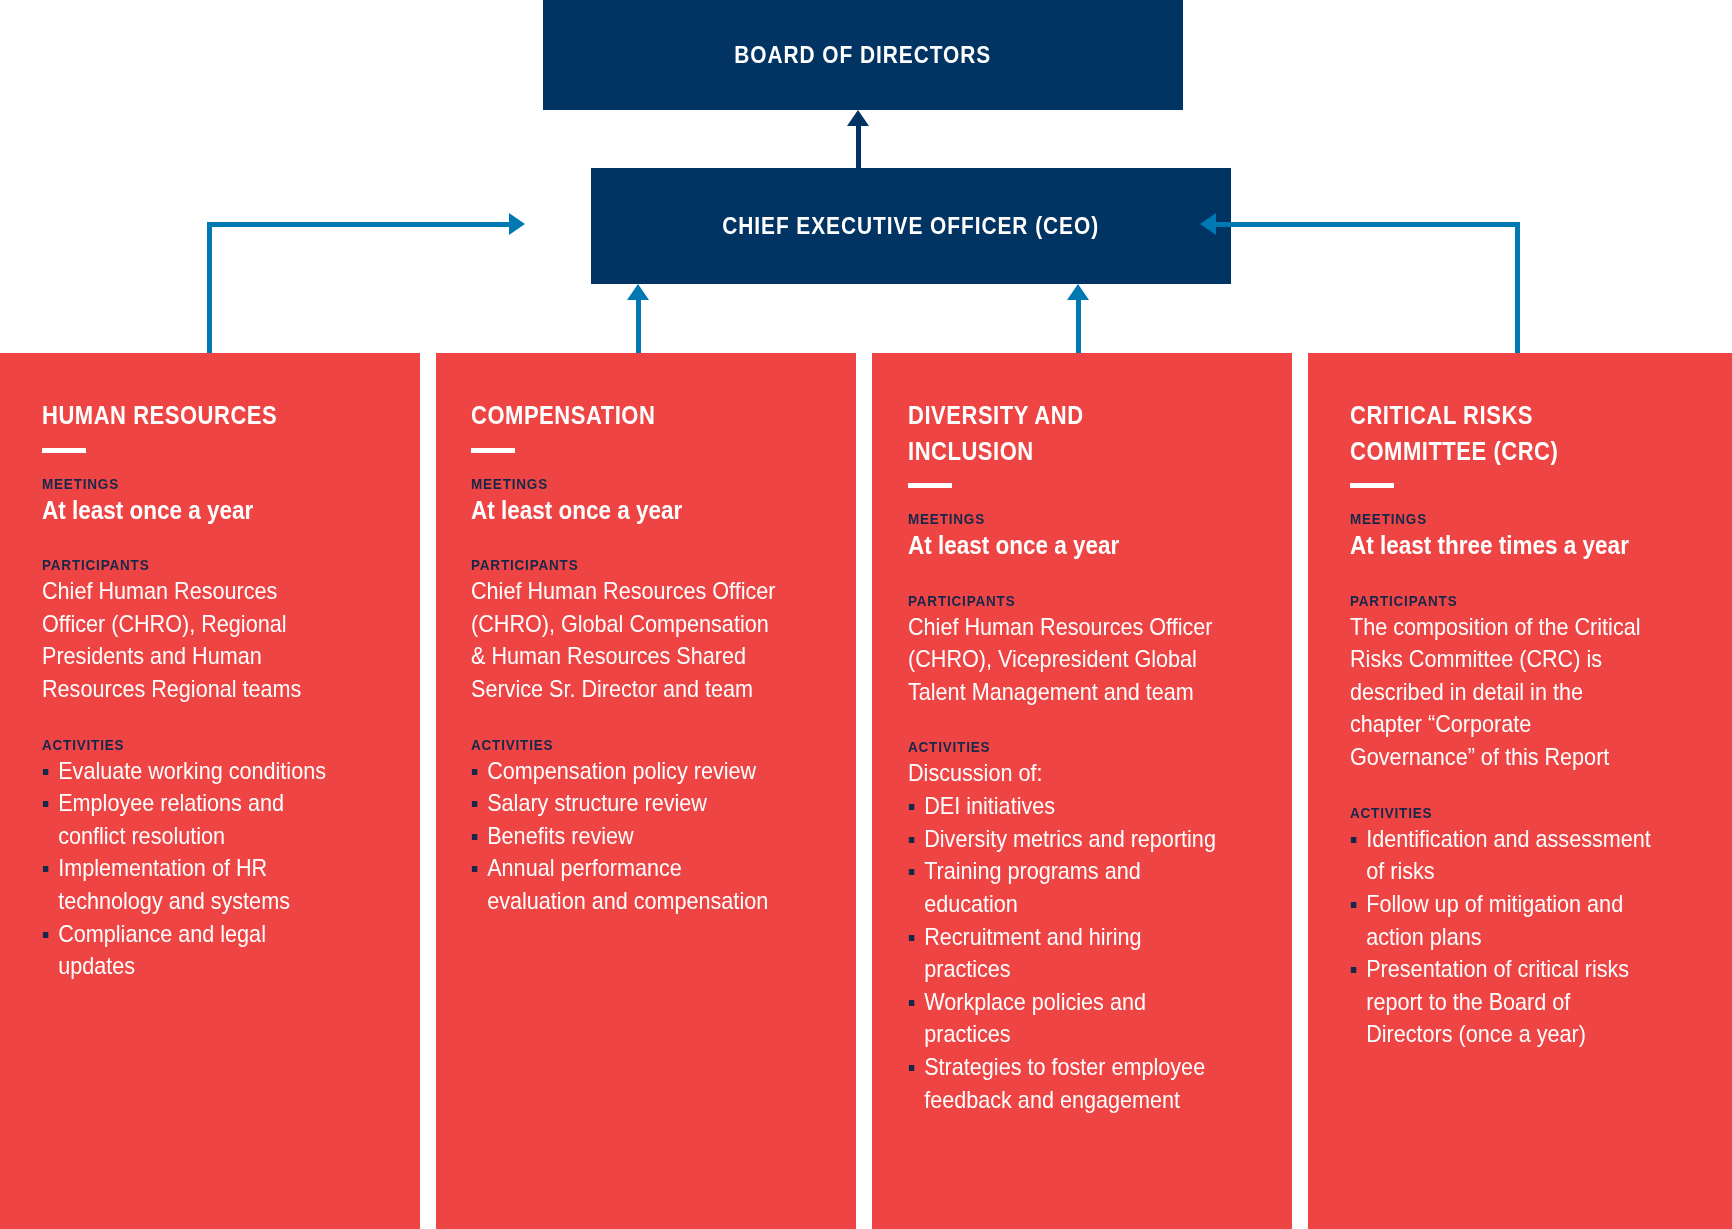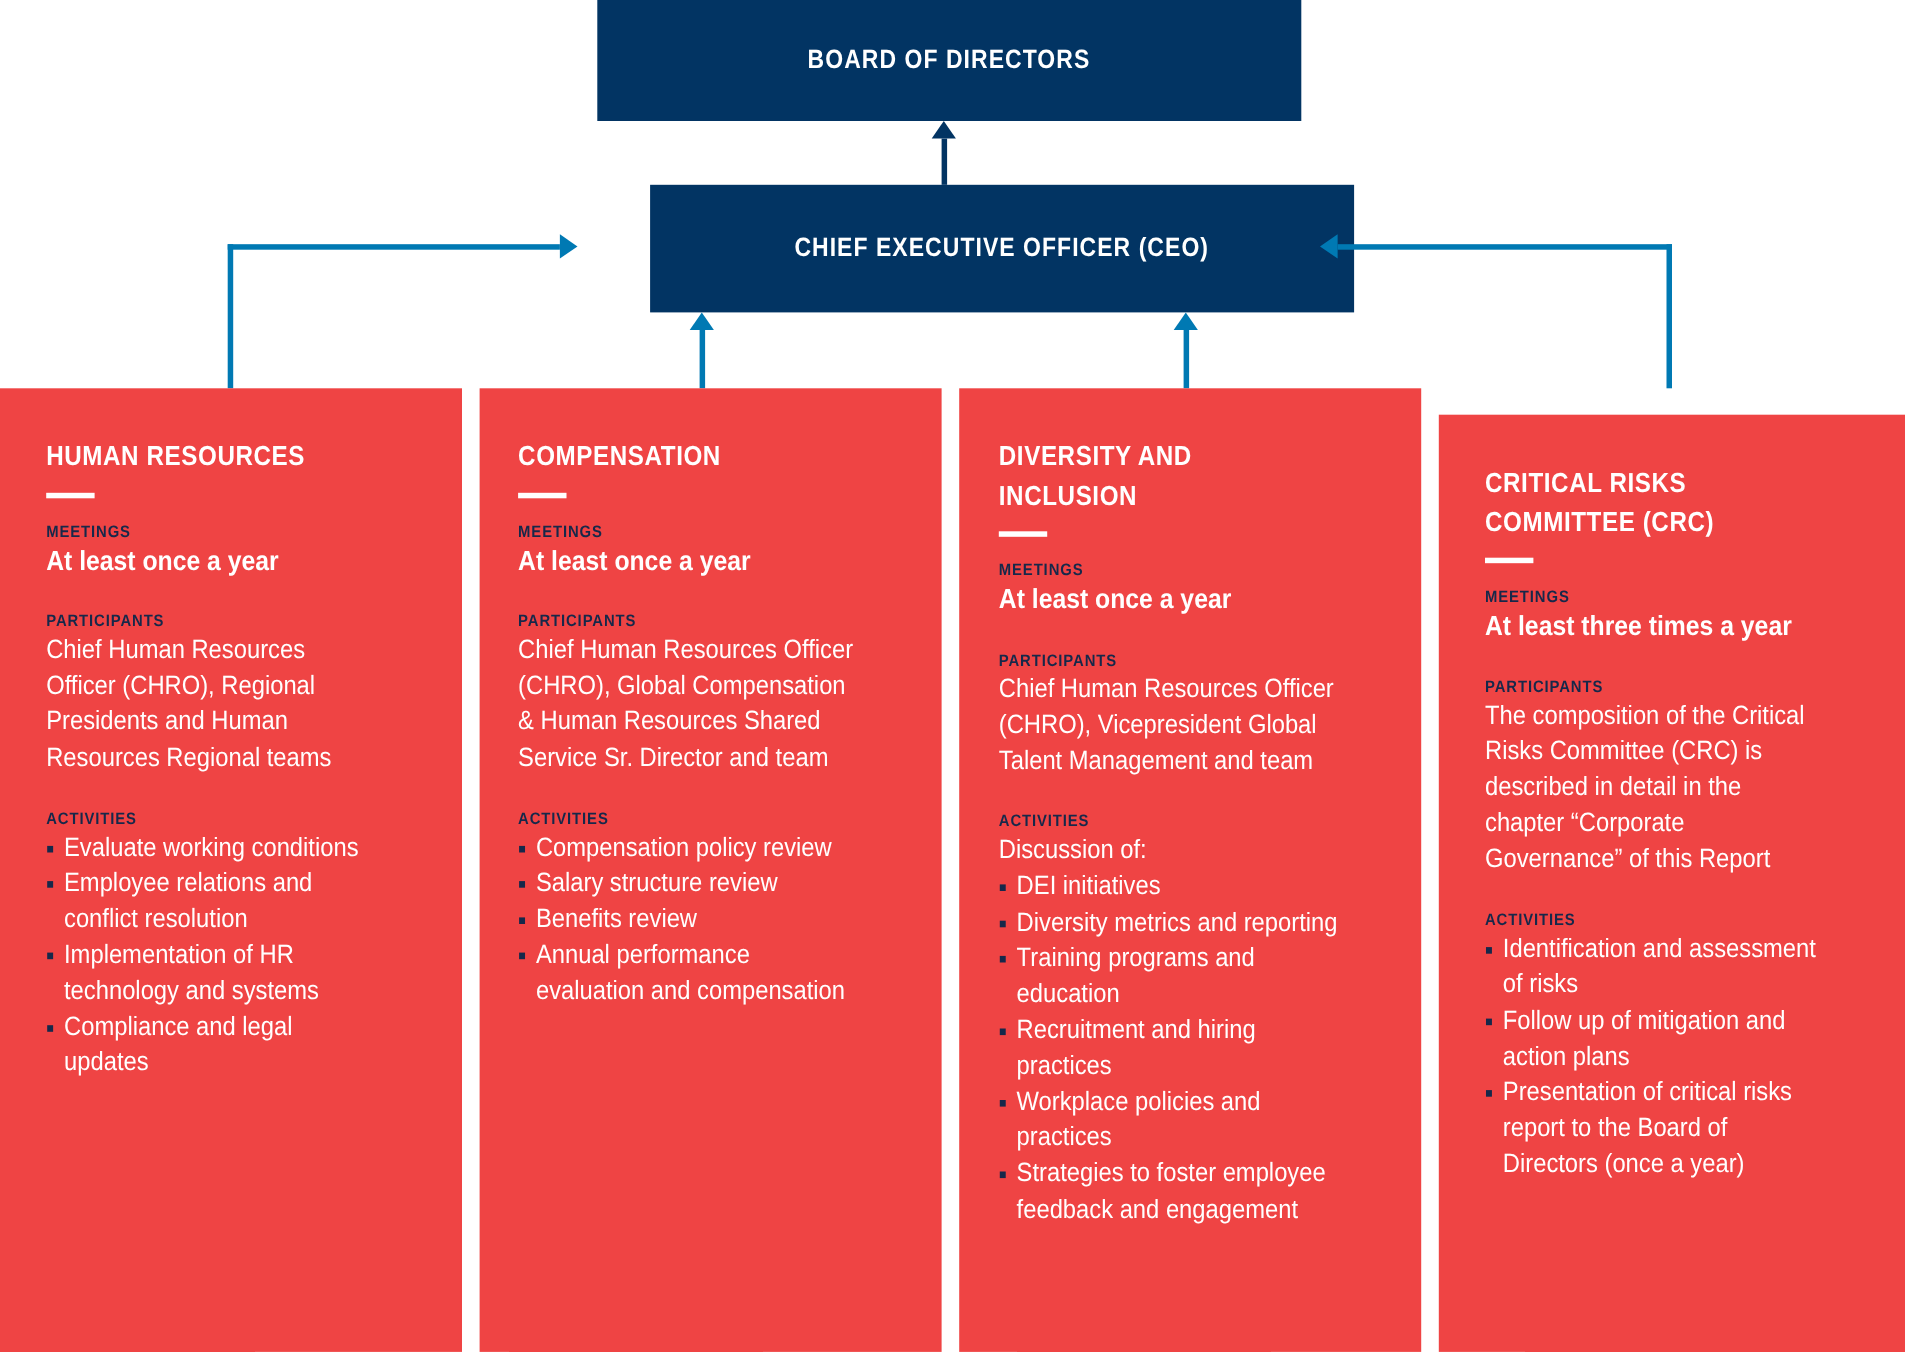--- a/index.html
+++ b/index.html
@@ -79,21 +79,21 @@
     gap: 16px;
   }
   .col {
     background: #ef4444;
     box-sizing: border-box;
     padding: 45px 40px 30px 42px;
   }
   #col-0 { width: 424px; }
   #col-1 { width: 424px; padding-left: 35px; }
   #col-2 { width: 424px; padding-left: 36px; }
-  #col-3 { width: 428px; margin-top: 24px; }
+  #col-3 { width: 428px; }
 
   .col-title {
     color: #ffffff;
     font-weight: bold;
     font-size: 25px;
     line-height: 1.42;
     letter-spacing: 0.6px;
     transform: scaleX(0.88);
     transform-origin: left center;
     margin: 0 0 14px 0;

